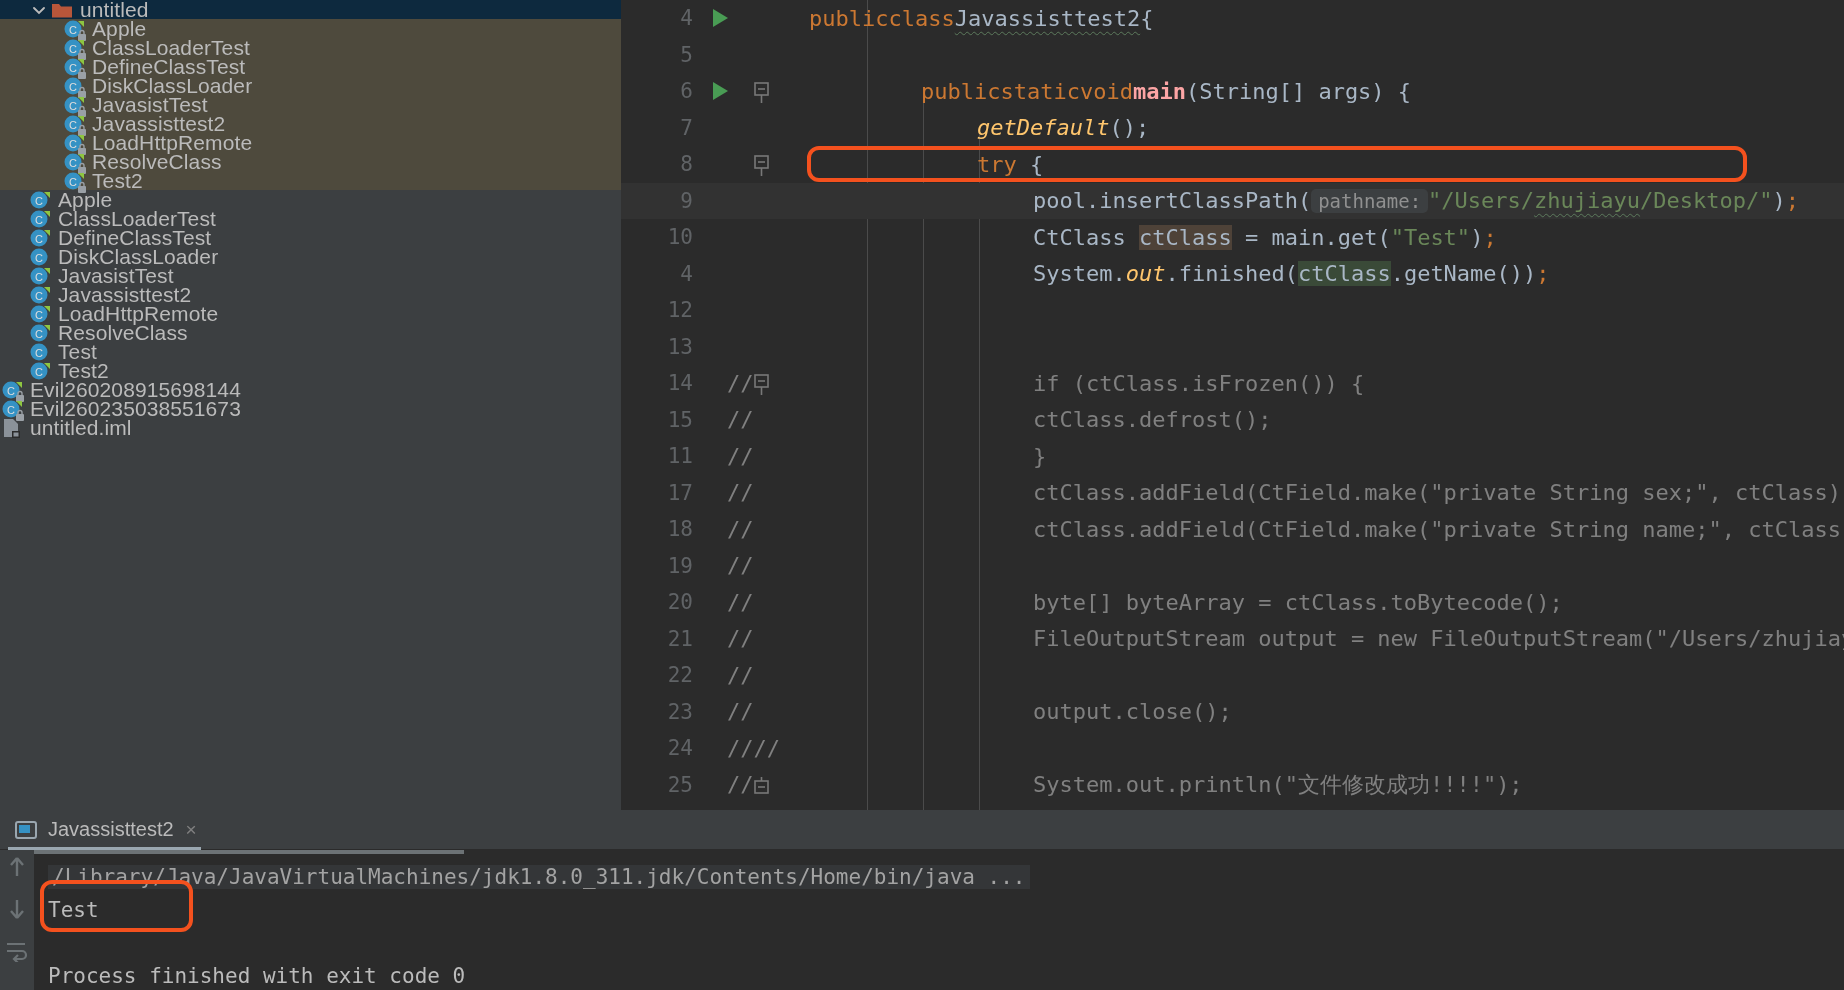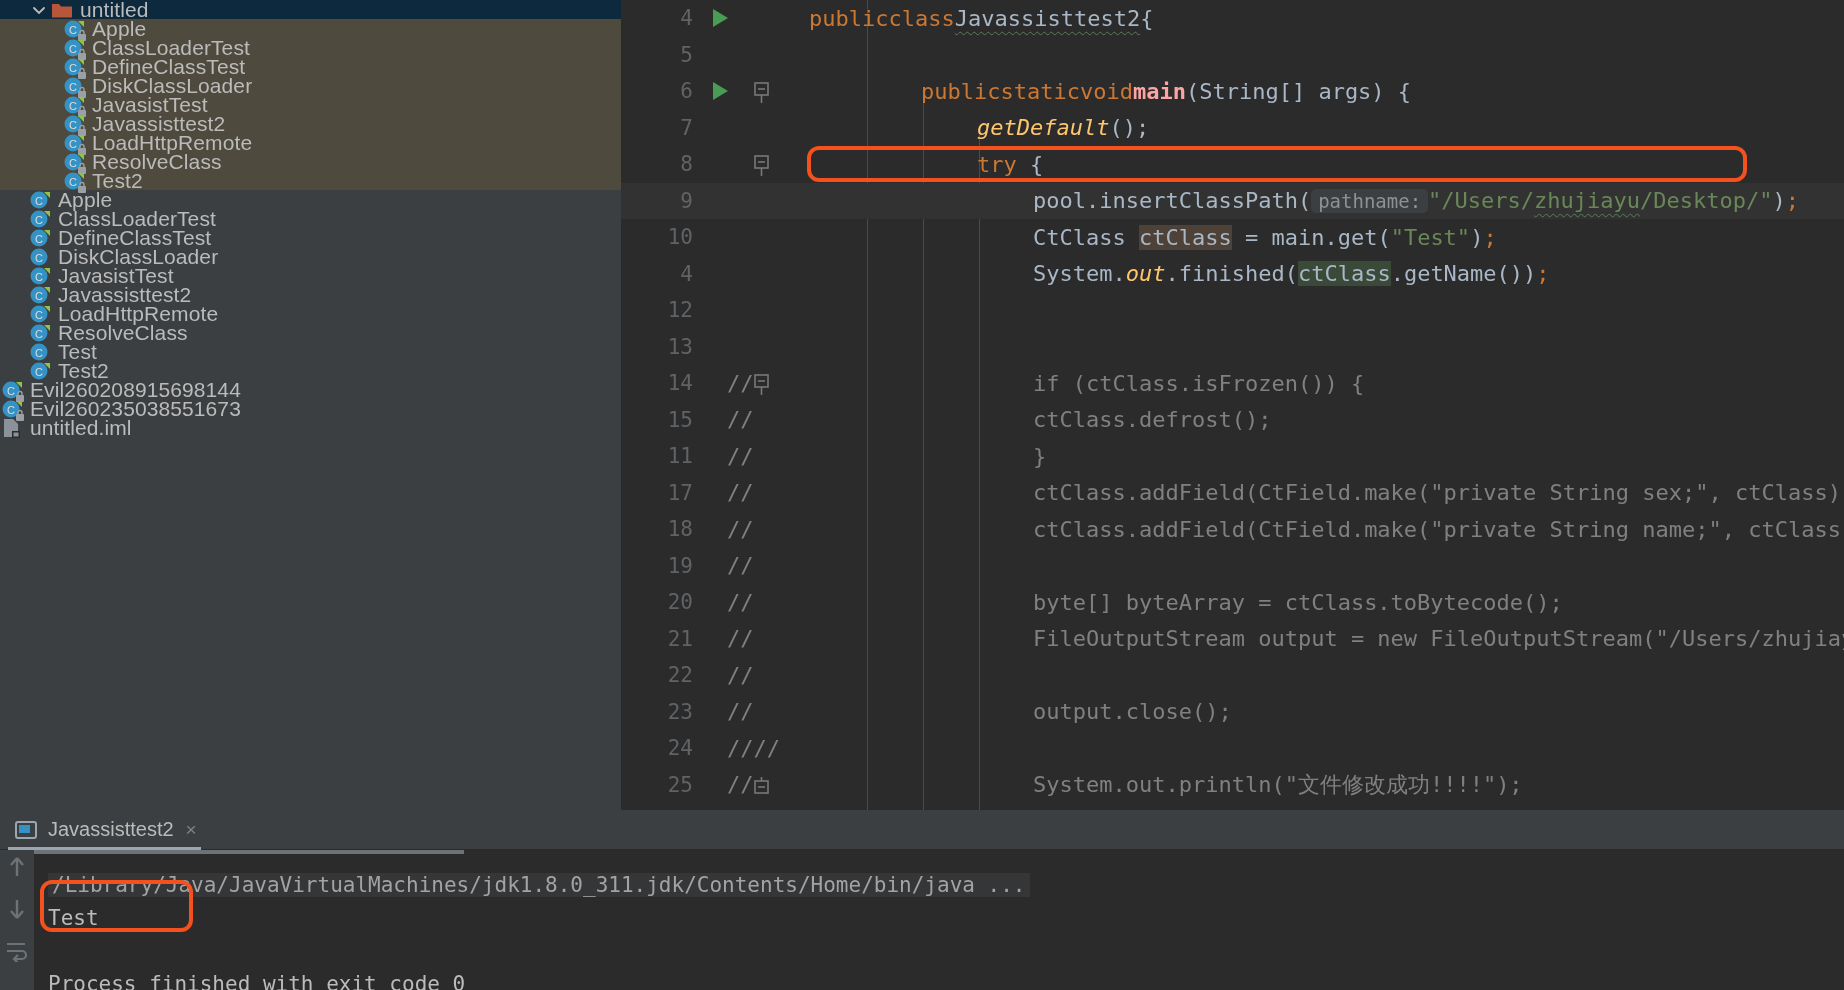--- a/index.html
+++ b/index.html
@@ -611,21 +611,21 @@
         </span>
         <span>
           <svg width="24" height="24" viewBox="0 0 24 24">
             <path d="M2 6 H20 M2 13 H17 a4 4 0 0 1 0 8 H10 M13 17 L9 21 L13 25" stroke="#6c7275" stroke-width="2.2" fill="none"></path>
           </svg>
         </span>
       </div>
 
       <div class="console-body">
         <div class="scroll-ind"></div>
-        <div class="console-line" style="margin-top:12px;">
+        <div class="console-line" style="margin-top:4px;">
           <span class="cmdline">/Library/Java/JavaVirtualMachines/jdk1.8.0_311.jdk/Contents/Home/bin/java ...</span>
         </div>
         <div class="console-line">
           <span>Test</span>
         </div>
         <div class="console-line"></div>
         <div class="console-line">
           <span>Process finished with exit code 0</span>
         </div>
 

